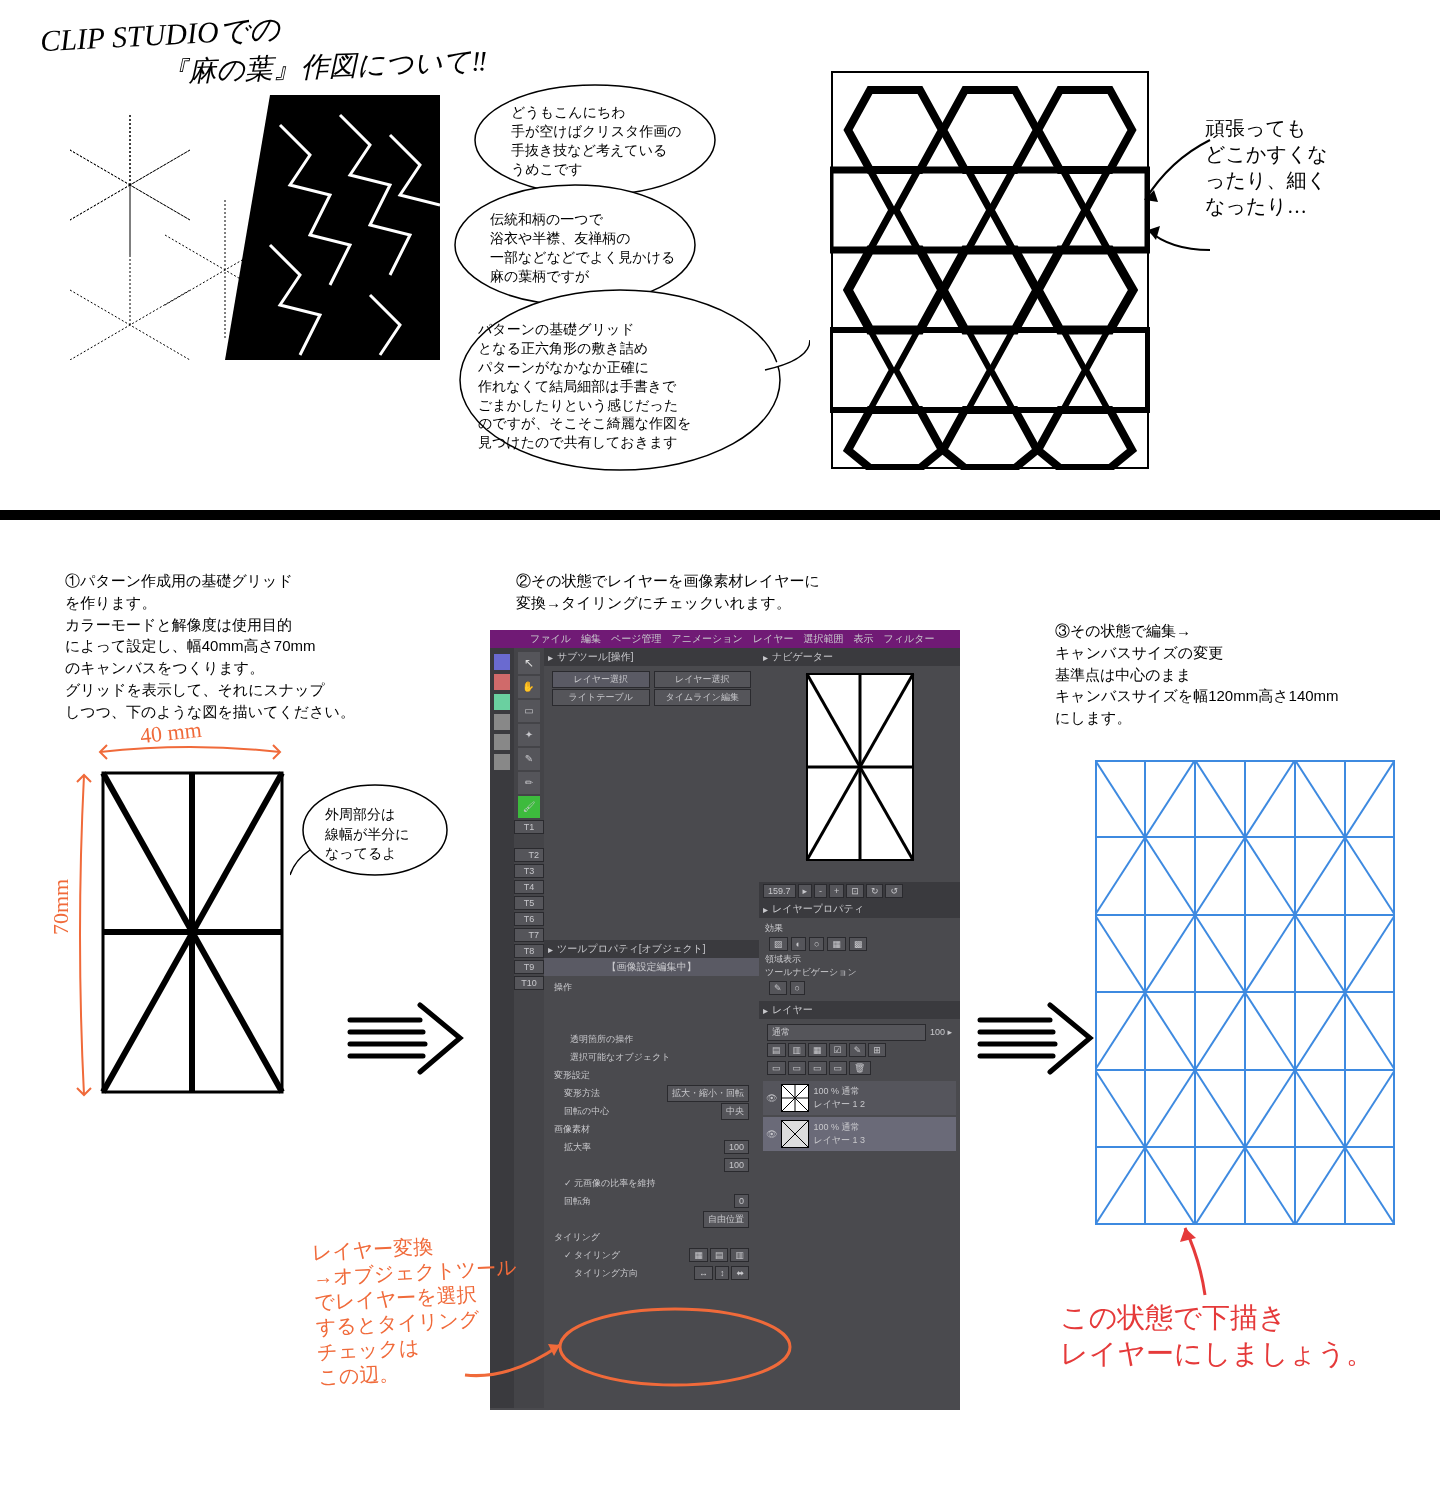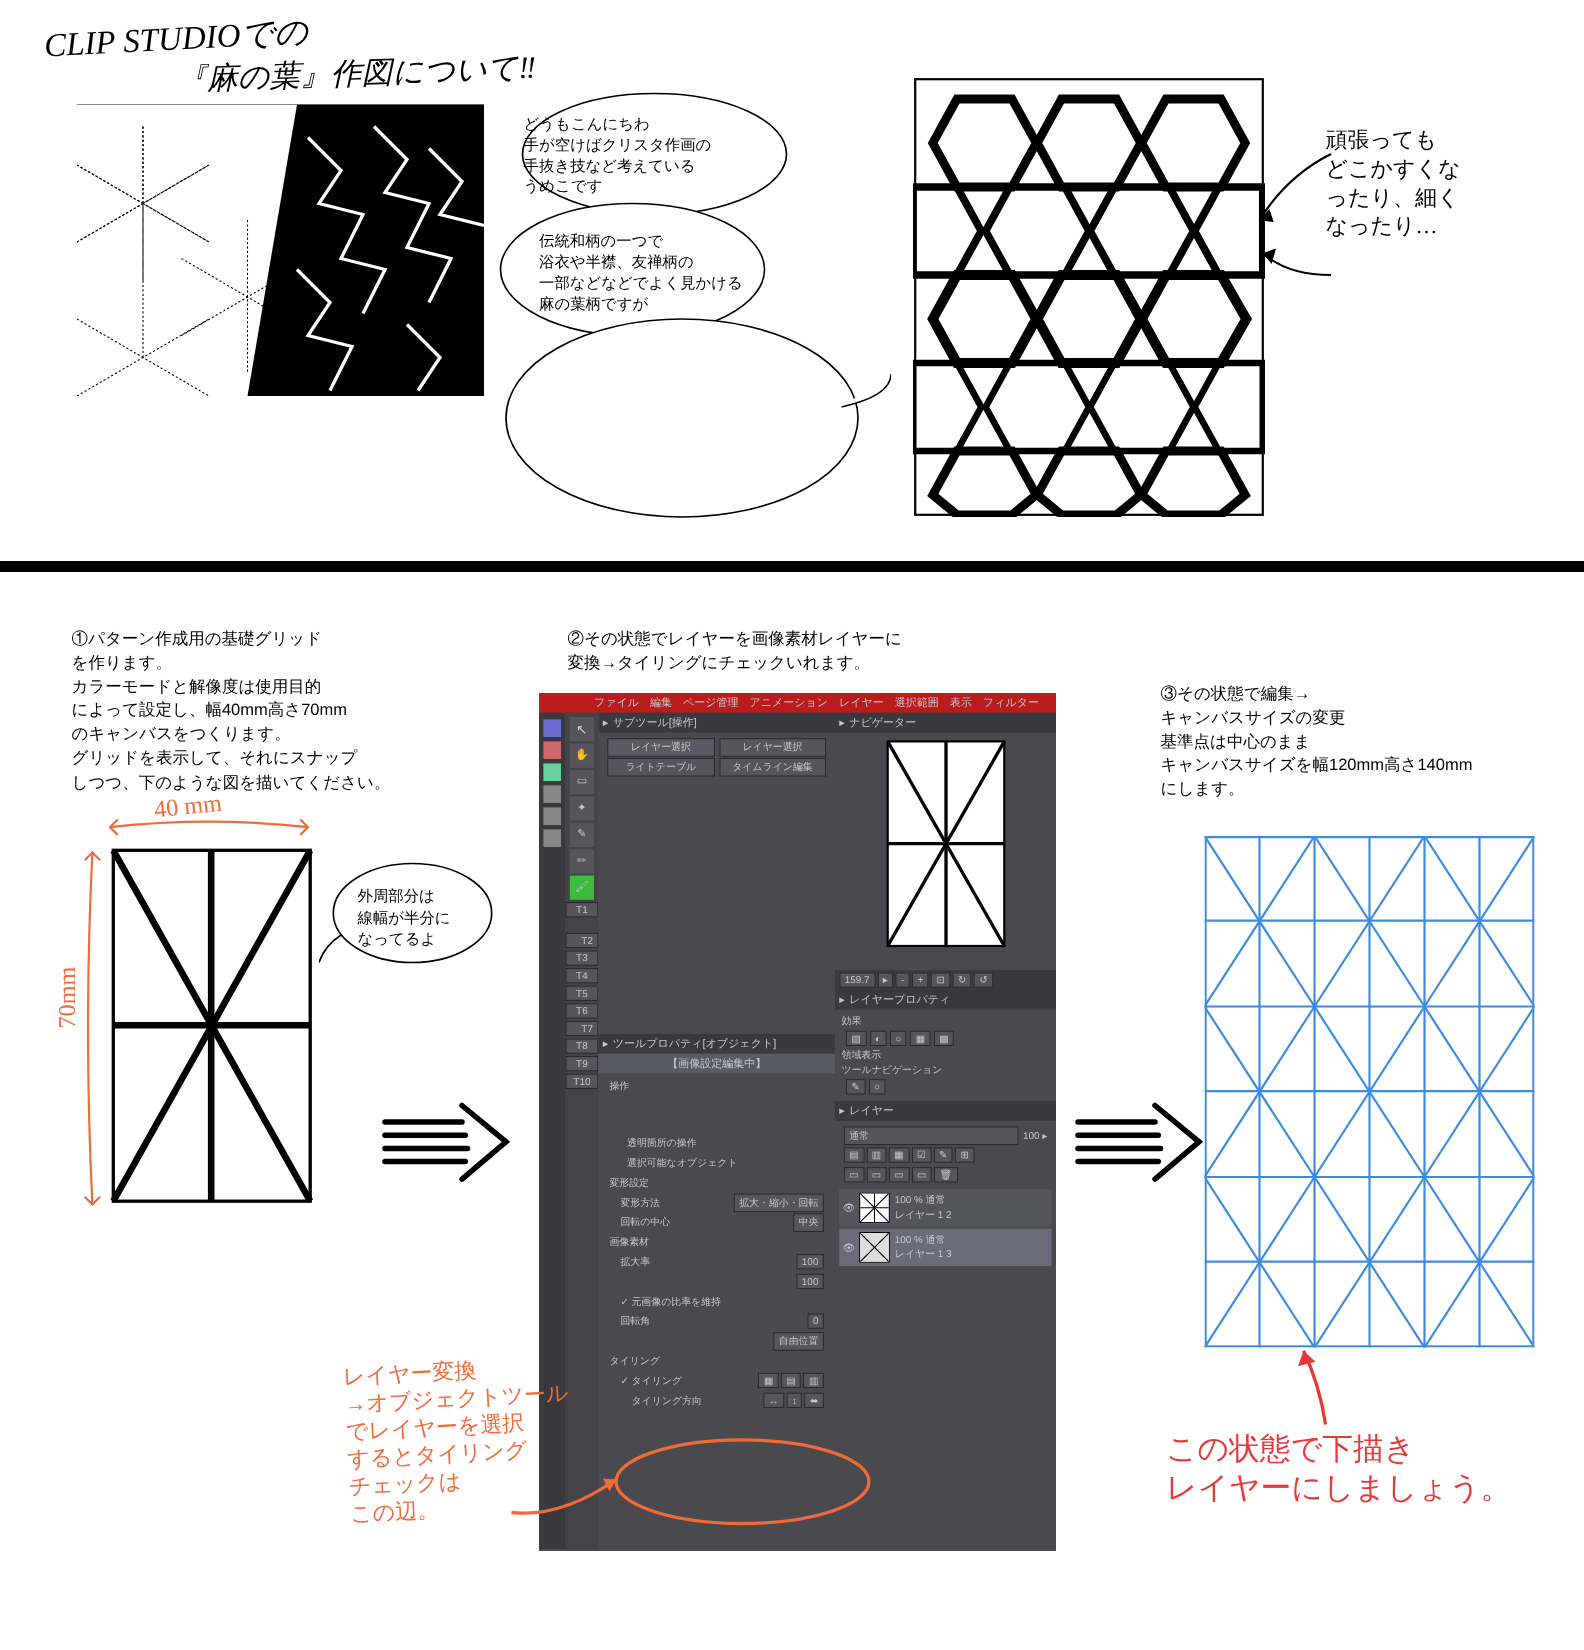--- a/index.html
+++ b/index.html
@@ -61,28 +61,35 @@
     </g>
   </svg>
 
   <svg class="abs" style="left:450px;top:80px;" width="360" height="400">
     <ellipse cx="145" cy="60" rx="120" ry="55" fill="#fff" stroke="#000" stroke-width="1.5"></ellipse>
     <ellipse cx="125" cy="165" rx="120" ry="60" fill="#fff" stroke="#000" stroke-width="1.5"></ellipse>
     <ellipse cx="170" cy="300" rx="160" ry="90" fill="#fff" stroke="#000" stroke-width="1.5"></ellipse>
 
     <path d="M 315 290 Q 360 280 360 260" fill="#fff" stroke="#000" stroke-width="1.5"></path>
   </svg>
-  <div class="abs" style="left:476px;top:103px;font-size:14px;line-height:1.35;white-space:pre;">どうもこんにちわ
+  <div class="abs" style="left:511px;top:103px;font-size:14px;line-height:1.35;white-space:pre;">どうもこんにちわ
 手が空けばクリスタ作画の
 手抜き技など考えている
 うめこです</div>
   <div class="abs" style="left:490px;top:210px;font-size:14px;line-height:1.35;white-space:pre;">伝統和柄の一つで
 浴衣や半襟、友禅柄の
 一部などなどでよく見かける
 麻の葉柄ですが</div>
+  <div class="abs" style="left:478px;top:320px;font-size:14px;line-height:1.35;white-space:pre;">パターンの基礎グリッド
+となる正六角形の敷き詰め
+パターンがなかなか正確に
+作れなくて結局細部は手書きで
+ごまかしたりという感じだった
+のですが、そこそこ綺麗な作図を
+見つけたので共有しておきます</div>
 
   <svg class="abs" style="left:830px;top:70px;" width="320" height="400">
     <rect x="2" y="2" width="316" height="396" fill="#fff" stroke="#000" stroke-width="2"></rect>
     <g stroke="#000" fill="none">
 
       <g stroke-width="8">
         <polygon points="40,20 90,20 112,60 90,100 40,100 18,60"></polygon>
         <polygon points="135,20 185,20 207,60 185,100 135,100 113,60"></polygon>
         <polygon points="230,20 280,20 302,60 280,100 230,100 208,60"></polygon>
       </g>
@@ -170,21 +177,21 @@
         <line x1="5" y1="56" x2="78" y2="56"></line>
       <polyline points="75,5 115,38 75,72"></polyline>
     </g>
   </svg>
 
   <div class="abs" style="left:516px;top:570px;font-size:15px;line-height:1.45;white-space:pre;"><span>②</span><span>その状態でレイヤーを画像素材レイヤーに
 変換→タイリングにチェックいれます。</span></div>
 
   <div class="abs ui" style="left:490px;top:630px;width:470px;height:780px;">
 
-    <div class="ui-row" style="background:#b91c1c;font-size:10px;gap:10px;padding-left:50px;">
+    <div class="ui-row" style="background:#701a75;font-size:10px;gap:10px;padding-left:40px;">
       <span>ファイル</span>
         <span>編集</span>
         <span>ページ管理</span>
         <span>アニメーション</span>
         <span>レイヤー</span>
         <span>選択範囲</span>
         <span>表示</span>
         <span>フィルター</span>
     </div>
 

